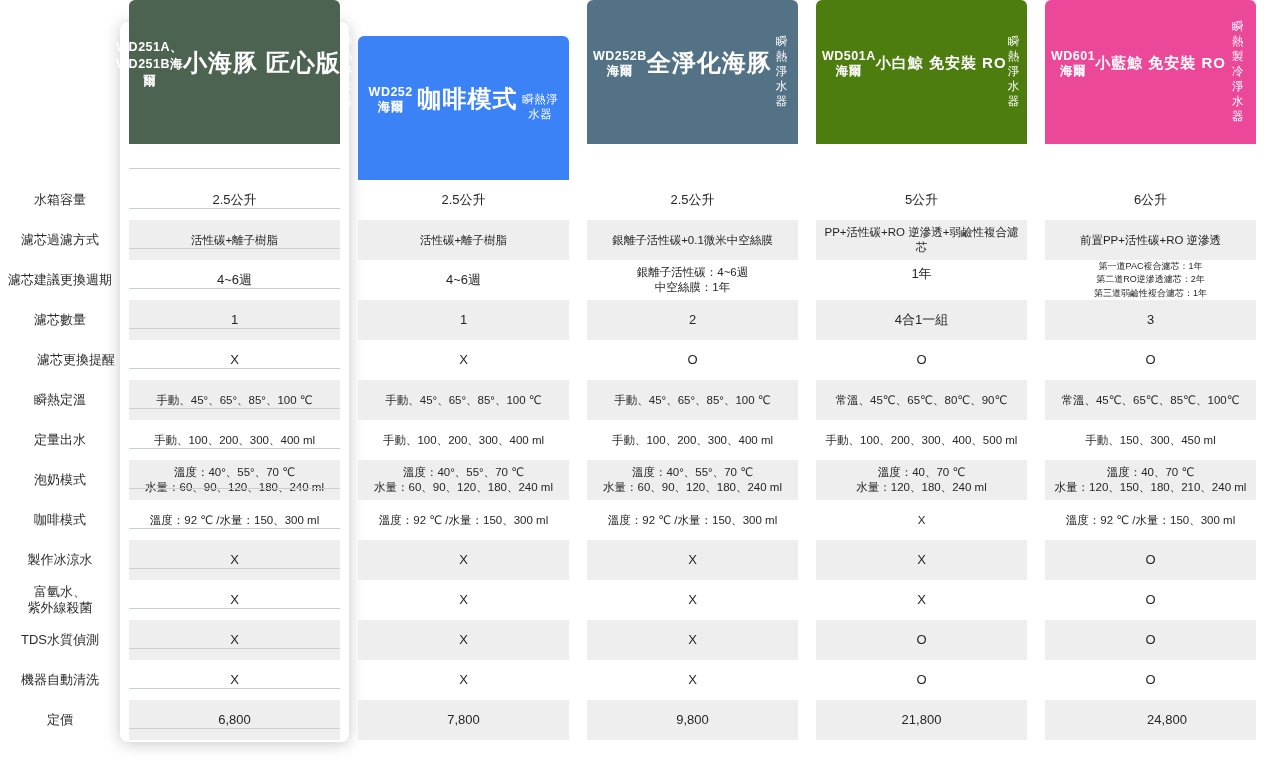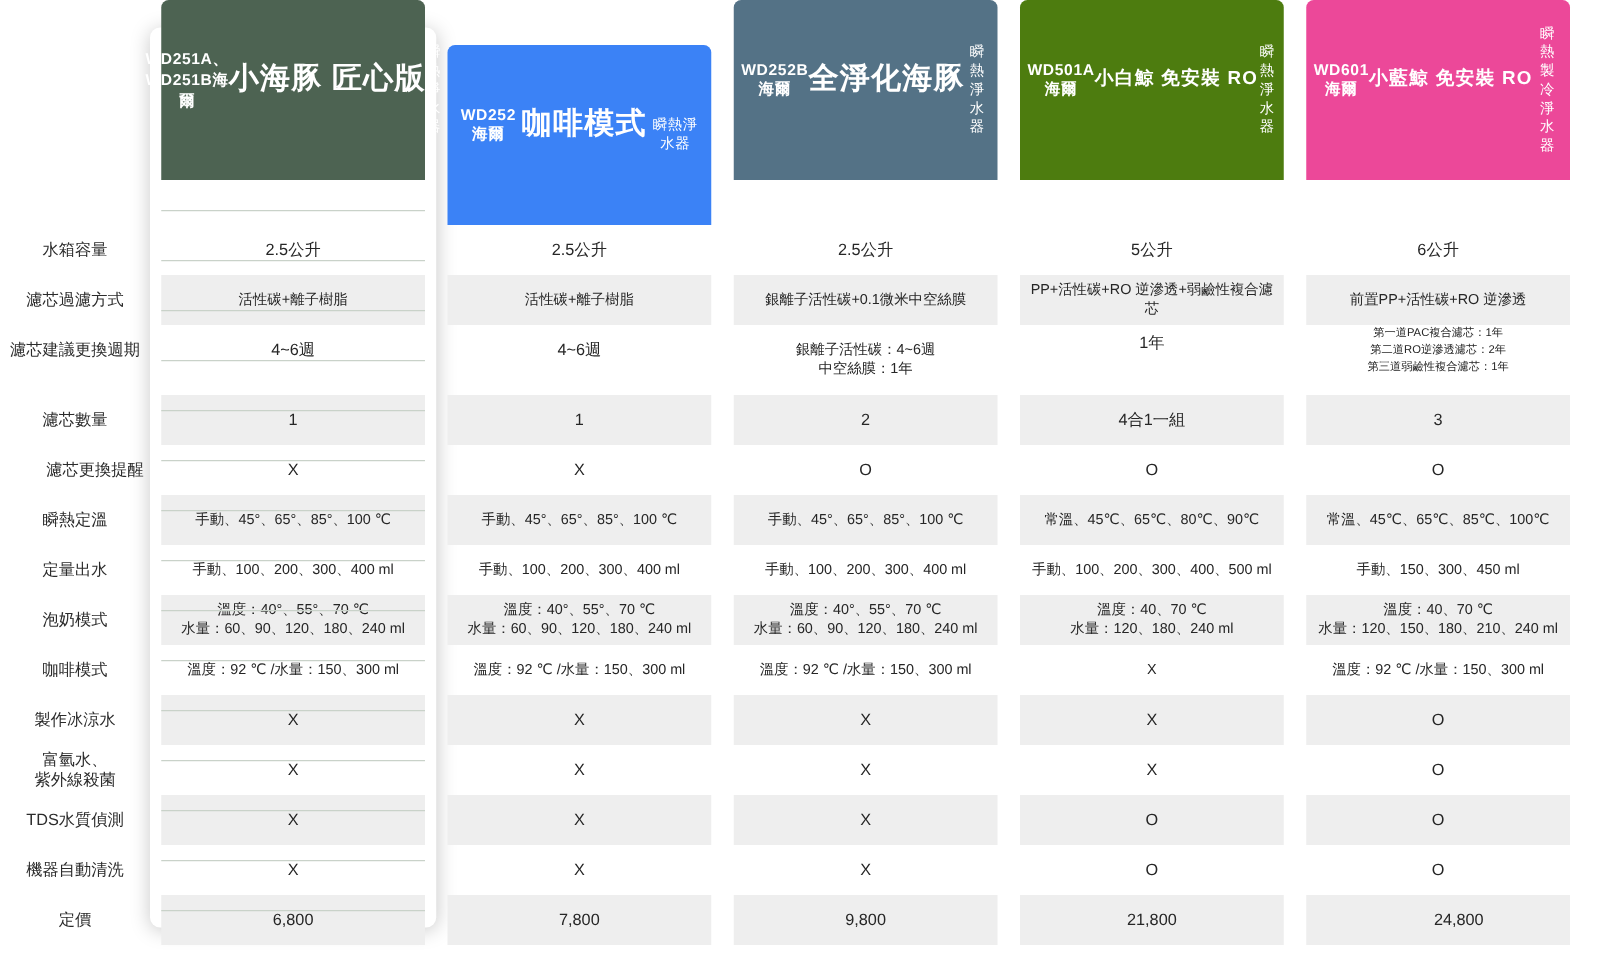--- a/index.html
+++ b/index.html
@@ -145,21 +145,21 @@
       <div class="cell" style="height: 40px;">6公升</div>
       <div class="rowlabel" style="height: 40px; white-space: pre-line;">濾芯過濾方式</div>
       <div class="cell alt small" style="height: 40px;">活性碳+離子樹脂</div>
       <div class="cell alt small" style="height: 40px;">活性碳+離子樹脂</div>
       <div class="cell alt small" style="height: 40px;">銀離子活性碳+0.1微米中空絲膜</div>
       <div class="cell alt small" style="height: 40px;">PP+活性碳+RO 逆滲透+弱鹼性複合濾芯</div>
       <div class="cell alt small" style="height: 40px;">前置PP+活性碳+RO 逆滲透</div>
       <div class="rowlabel" style="height: 40px; white-space: pre-line;">濾芯建議更換週期</div>
       <div class="cell" style="height: 40px;">4~6週</div>
       <div class="cell" style="height: 40px;">4~6週</div>
-      <div class="cell small" style="height: 56px;">銀離子活性碳：4~6週
+      <div class="cell small" style="height: 40px;">銀離子活性碳：4~6週
 中空絲膜：1年</div>
       <div class="cell" style="height: 28px;">1年</div>
       <div class="cell tiny" style="height: 40px;">第一道PAC複合濾芯：1年
 第二道RO逆滲透濾芯：2年
 第三道弱鹼性複合濾芯：1年</div>
       <div class="rowlabel" style="height: 40px; white-space: pre-line;">濾芯數量</div>
       <div class="cell alt" style="height: 40px;">1</div>
       <div class="cell alt" style="height: 40px;">1</div>
       <div class="cell alt" style="height: 40px;">2</div>
       <div class="cell alt" style="height: 40px;">4合1一組</div>

